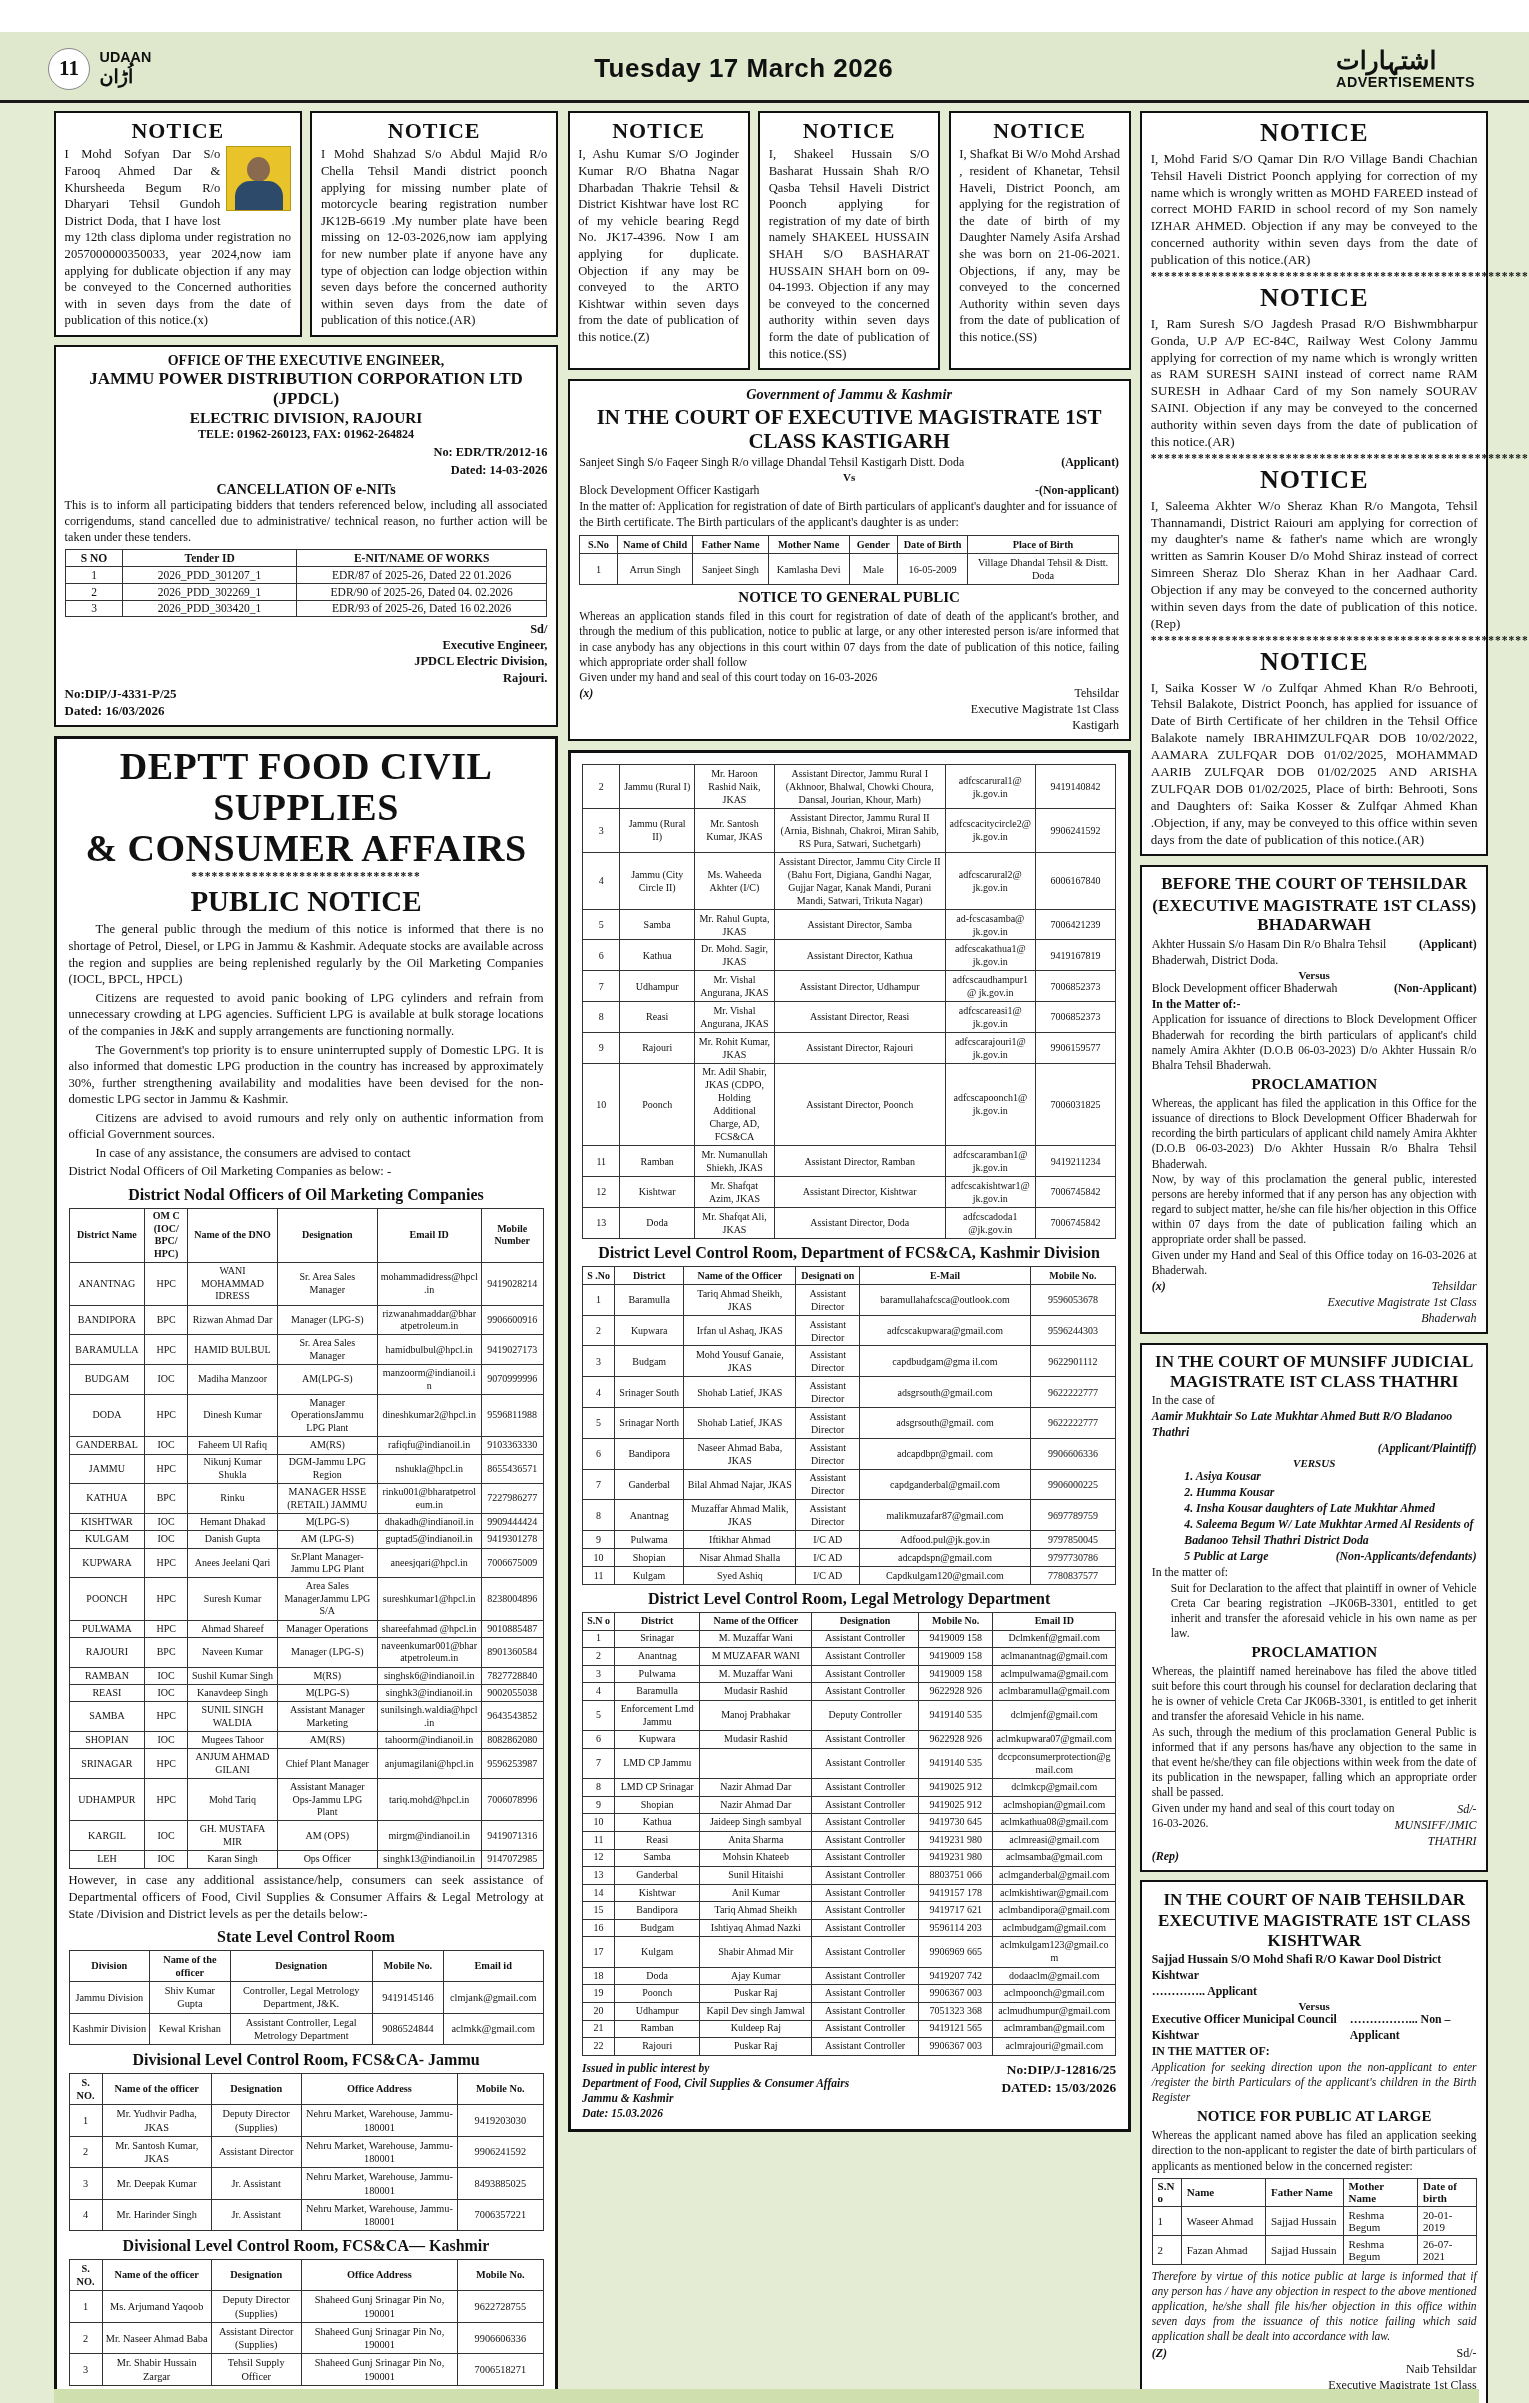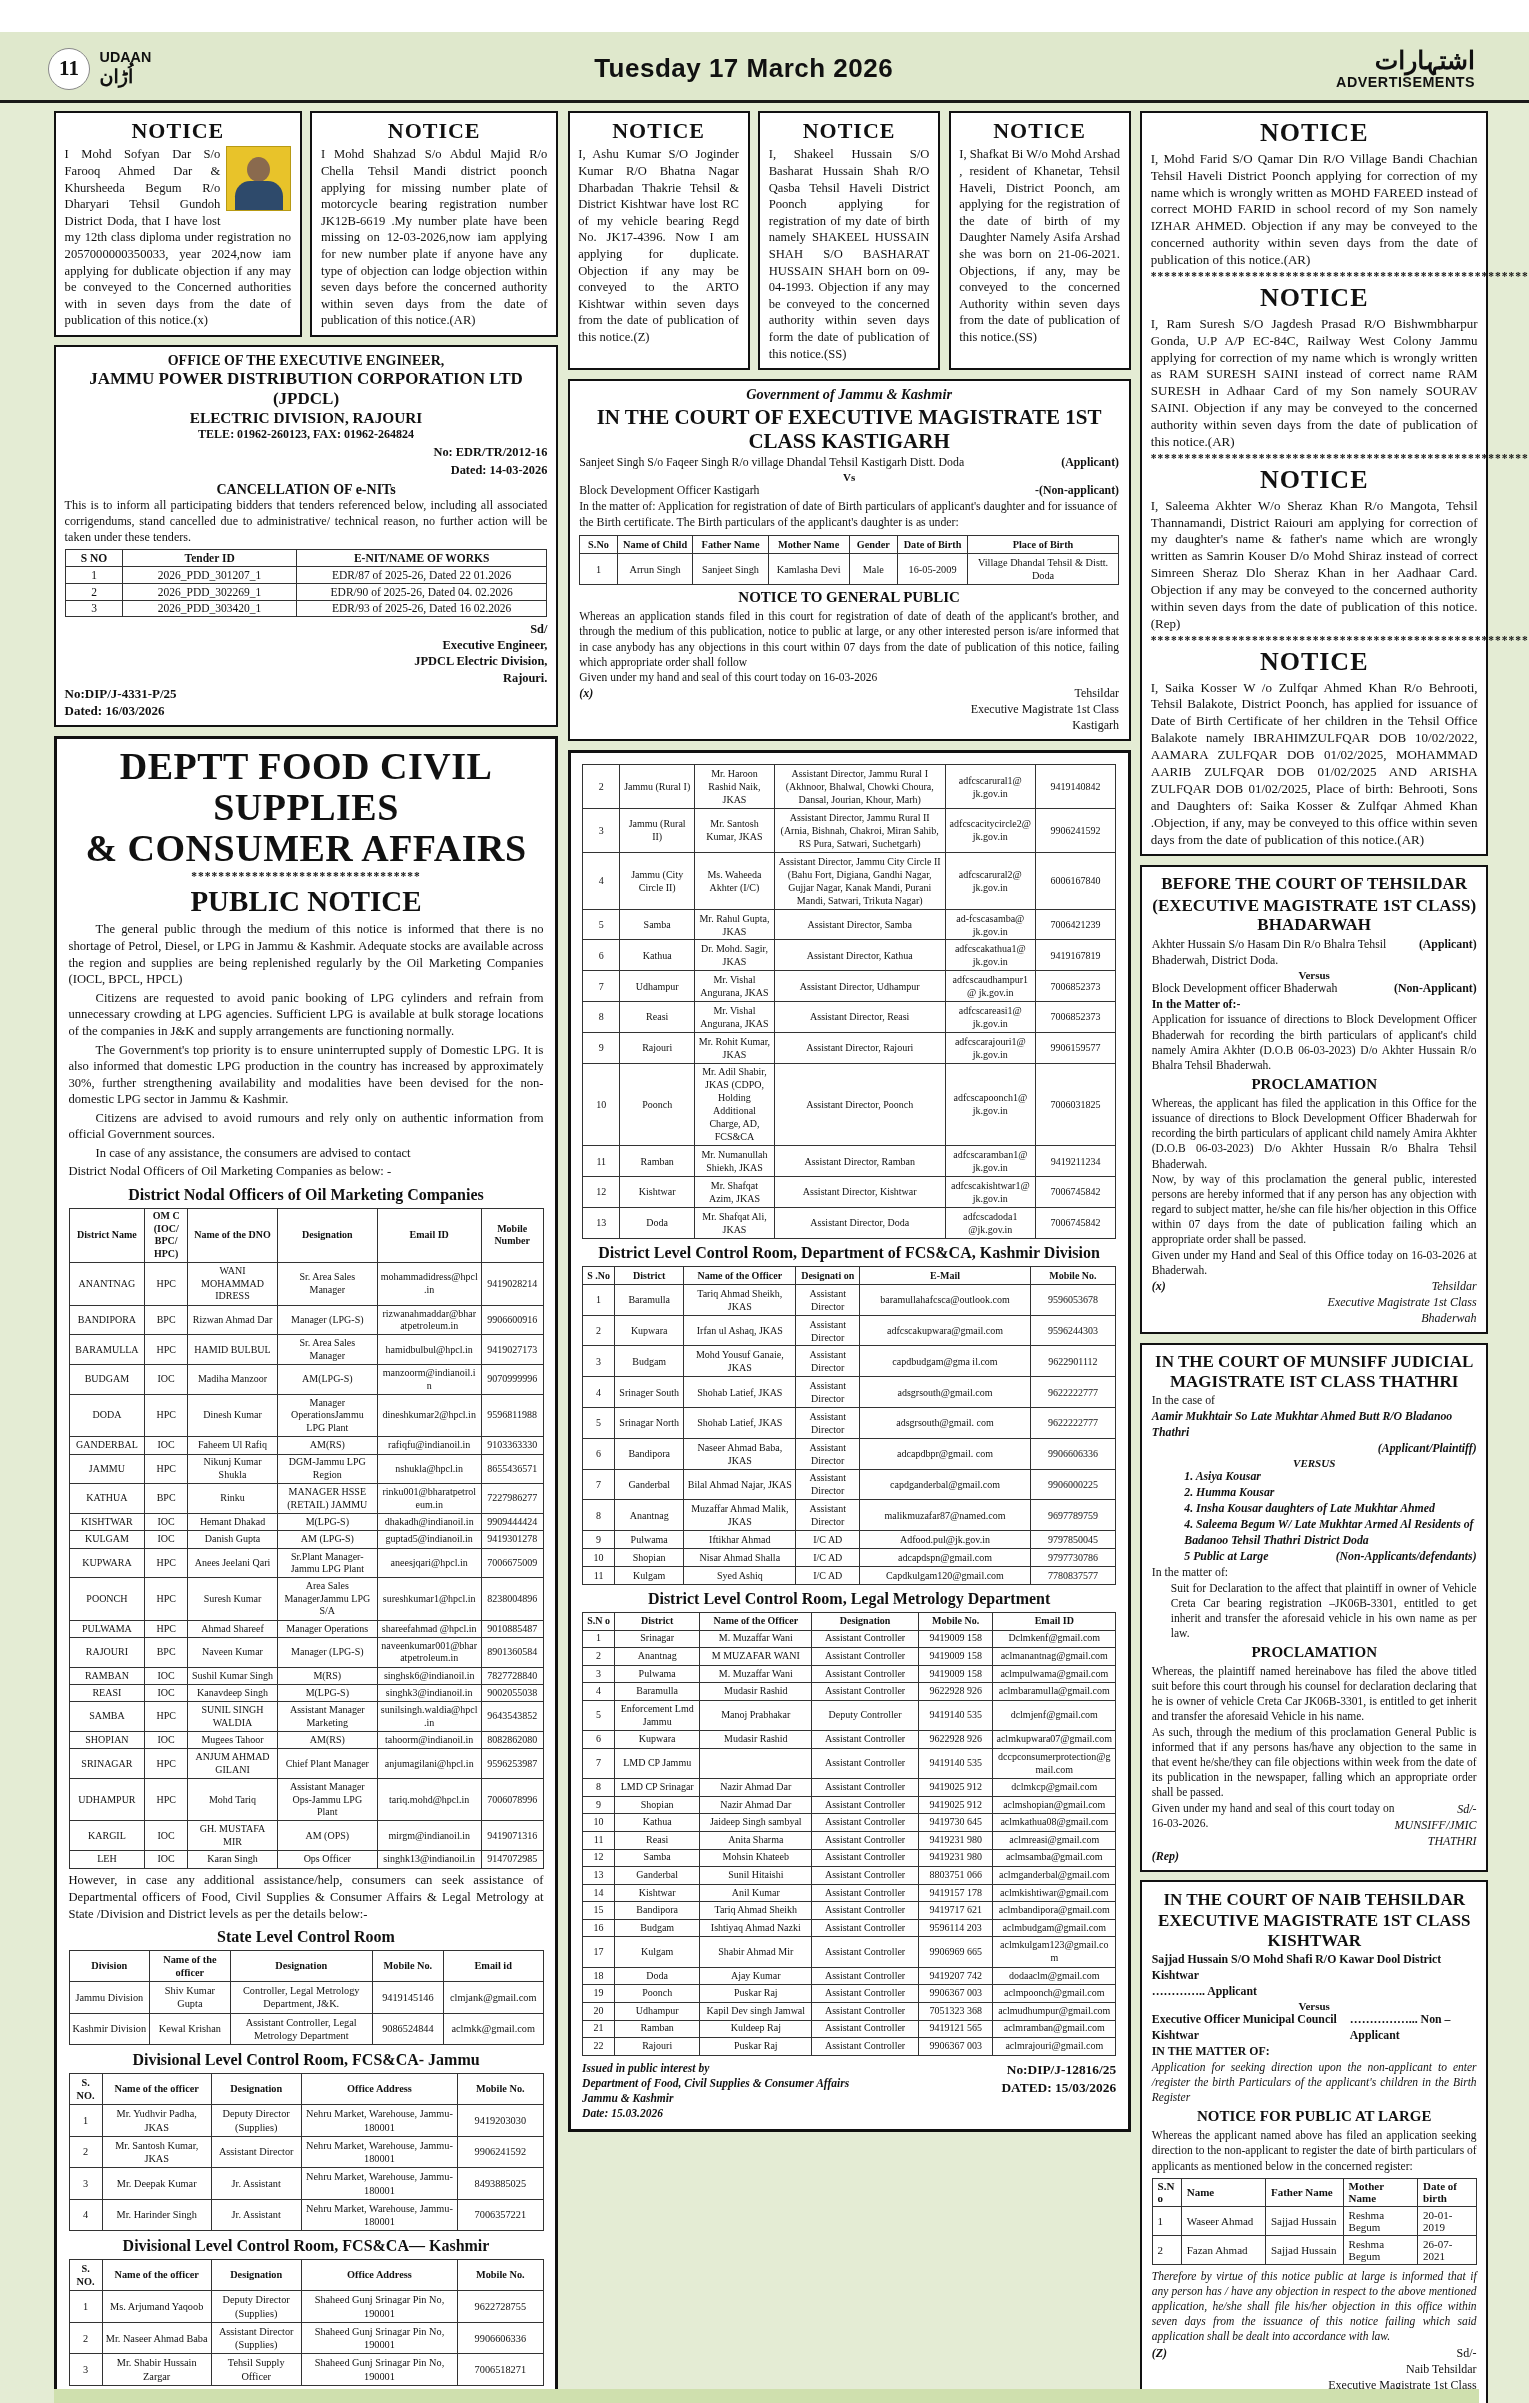--- a/index.html
+++ b/index.html
@@ -3,21 +3,21 @@
 <meta charset="utf-8">
 <style>
   html,body{margin:0;padding:0;background:#fff;}
   .page{width:1529px;height:2403px;background:#e4ecd4;font-family:"Liberation Serif",serif;color:#111;position:relative;overflow:hidden;box-sizing:border-box;margin-top:32px;}
   .masthead{display:flex;align-items:center;justify-content:space-between;padding:9.6px 54px 3.8px 48px;border-bottom:3.8px solid #1a1a1a;background:#dfe8cc;height:71px;box-sizing:border-box;}
   .mast-left{display:flex;align-items:center;gap:9.6px;}
   .pgnum{width:40px;height:40px;border:1.9px solid #888;border-radius:50%;background:#fff;display:flex;align-items:center;justify-content:center;font-weight:bold;font-size:21px;}
   .brand{font-family:"Liberation Sans",sans-serif;font-weight:bold;font-size:14.3px;line-height:1;}
   .brand-urdu{font-size:19px;font-weight:bold;}
   .mast-date{font-family:"Liberation Sans",sans-serif;font-weight:bold;font-size:26px;letter-spacing:0.5px;}
-  .mast-right{text-align:right;}
+  .mast-right{text-align:left;}
   .urdu-title{font-size:25px;font-weight:bold;line-height:1.05;}
   .adv{font-family:"Liberation Sans",sans-serif;font-weight:bold;font-size:14.3px;letter-spacing:0.5px;}
   .cols{display:flex;gap:9.6px;padding:7.6px 50px 0 54px;}
   .col-l{width:504px;flex:none;}
   .col-m{width:563px;flex:none;}
   .col-r{width:348px;flex:none;}
   .nbox{background:#fff;border:2.9px solid #111;padding:5.7px 8.6px;box-sizing:border-box;margin-bottom:8.6px;}
   .nbox-title{text-align:center;font-weight:bold;font-size:26px;letter-spacing:1px;line-height:1.1;margin:1px 0 2.9px;}
   .nbody{font-size:12.6px;text-align:justify;line-height:1.32;}
   .row2{display:flex;gap:8.6px;}
@@ -781,21 +781,21 @@
                   <td>Bilal Ahmad Najar, JKAS</td>
                   <td>Assistant Director</td>
                   <td>capdganderbal@gmail.com</td>
                   <td>9906000225</td>
                 </tr>
                 <tr>
                   <td>8</td>
                   <td>Anantnag</td>
                   <td>Muzaffar Ahmad Malik, JKAS</td>
                   <td>Assistant Director</td>
-                  <td>malikmuzafar87@named.com</td>
+                  <td>malikmuzafar87@gmail.com</td>
                   <td>9697789759</td>
                 </tr>
                 <tr>
                   <td>9</td>
                   <td>Pulwama</td>
                   <td>Iftikhar Ahmad</td>
                   <td>I/C AD</td>
                   <td>Adfood.pul@jk.gov.in</td>
                   <td>9797850045</td>
                 </tr>

